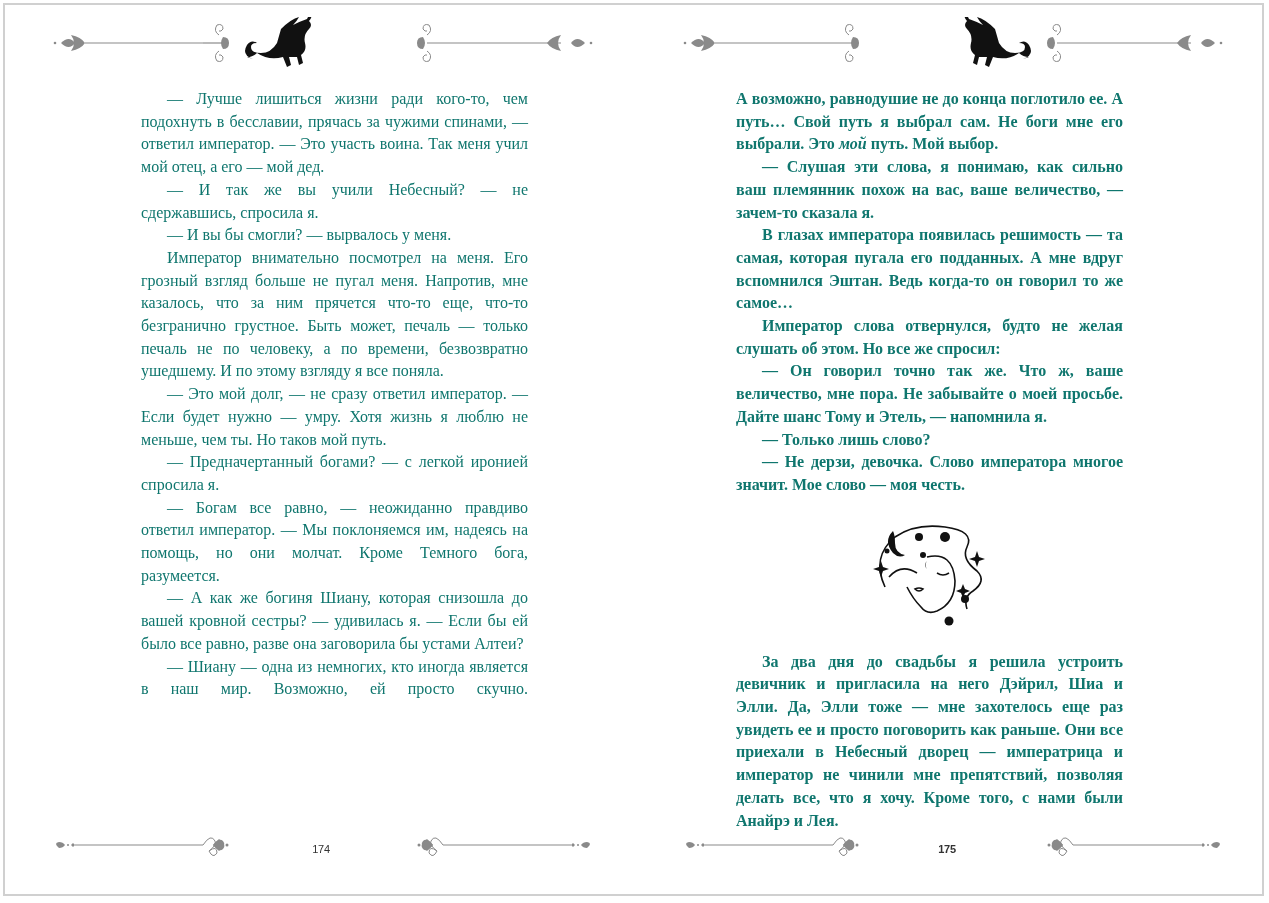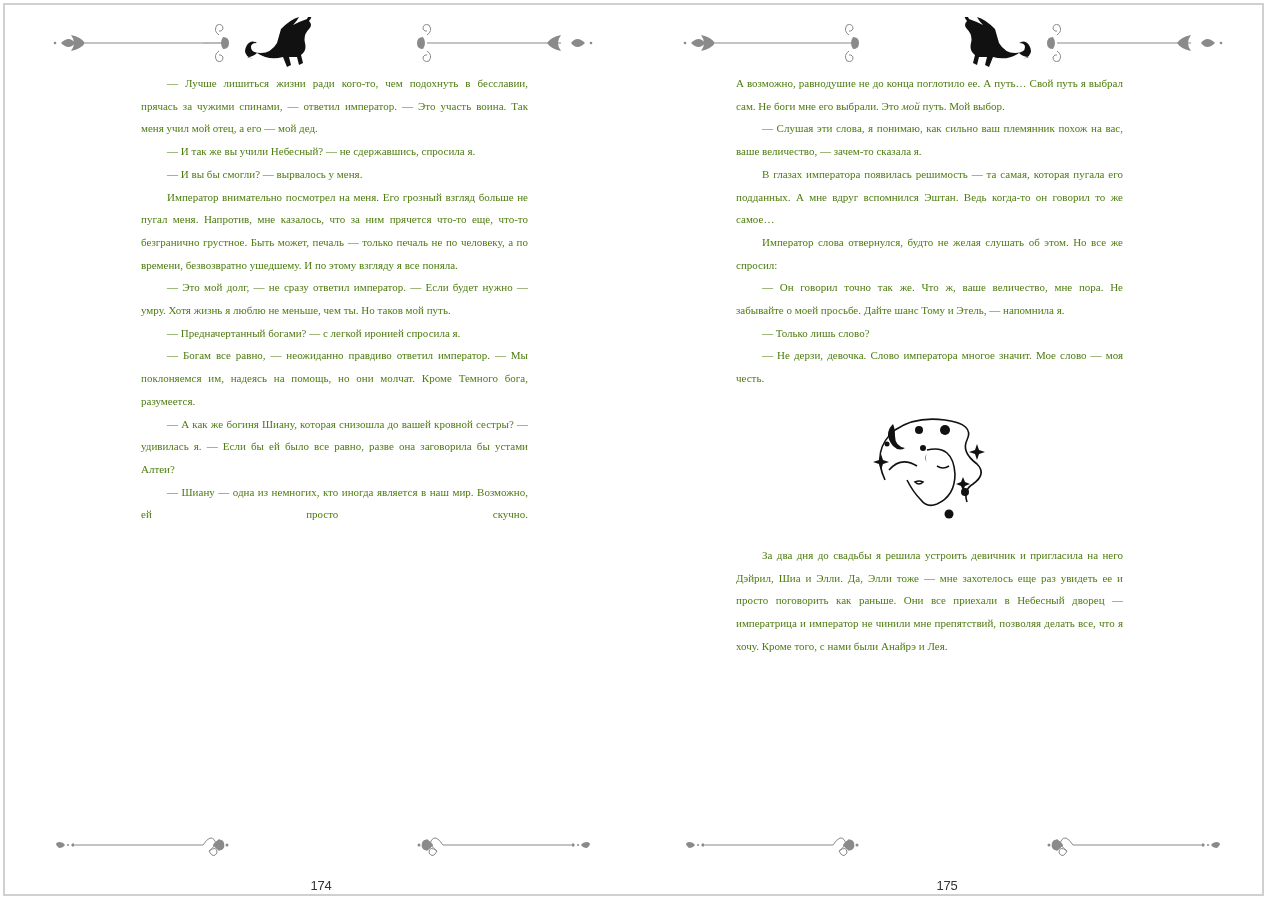--- a/index.html
+++ b/index.html
@@ -3,39 +3,39 @@
 <meta charset="utf-8">
 <style>
   html, body { margin: 0; padding: 0; background: #ffffff; }
   body { width: 1269px; height: 903px; position: relative; overflow: hidden; }
   .sheet {
     position: absolute; left: 3px; top: 3px; width: 1261px; height: 893px;
     border: 2px solid #d0d0d0; background: #ffffff; box-sizing: border-box;
   }
   .page { position: absolute; top: 0; width: 634px; height: 100%; }
   .page.left { left: 0; }
-  .page.right { left: 630px; }
+  .page.right { left: 630px; font-weight: bold; }
   .text {
-    position: absolute; top: 67px; width: 387px;
+    position: absolute; top: 83px; width: 387px;
     font-family: "Liberation Serif", "DejaVu Serif", serif;
-    font-size: 11px; line-height: 22.7px; color: #4d7c0f;
+    font-size: 16px; line-height: 22.7px; color: #0f766e;
   }
   .page.left .text { left: 136px; }
   .page.right .text { left: 101px; }
   .text p { margin: 0; text-align: justify; text-align-last: auto; }
   .text p.ind { text-indent: 26px; }
   .text p.last-just { text-align-last: justify; }
   .text em { font-style: italic; }
   .illus { display: flex; justify-content: center; margin: 20px 0 24px 0; height: 110px; }
   .header-orn { position: absolute; top: 12px; left: 48px; width: 540px; height: 60px; }
   .footer-orn { position: absolute; top: 827px; left: 48px; width: 540px; height: 36px; }
   .page-num {
     position: absolute; top: 838px; width: 60px; text-align: center;
     font-family: "Liberation Sans", "DejaVu Sans", sans-serif;
-    font-size: 13px; color: #333; letter-spacing: -0.3px; margin-top: 35px;
+    font-size: 11px; color: #333; letter-spacing: -0.3px;
   }
   .page.left .page-num { left: 286px; }
   .page.right .page-num { left: 282px; }
 </style>
 </head>
 <body>
 
 <div class="sheet">
 
   <div class="page left">

